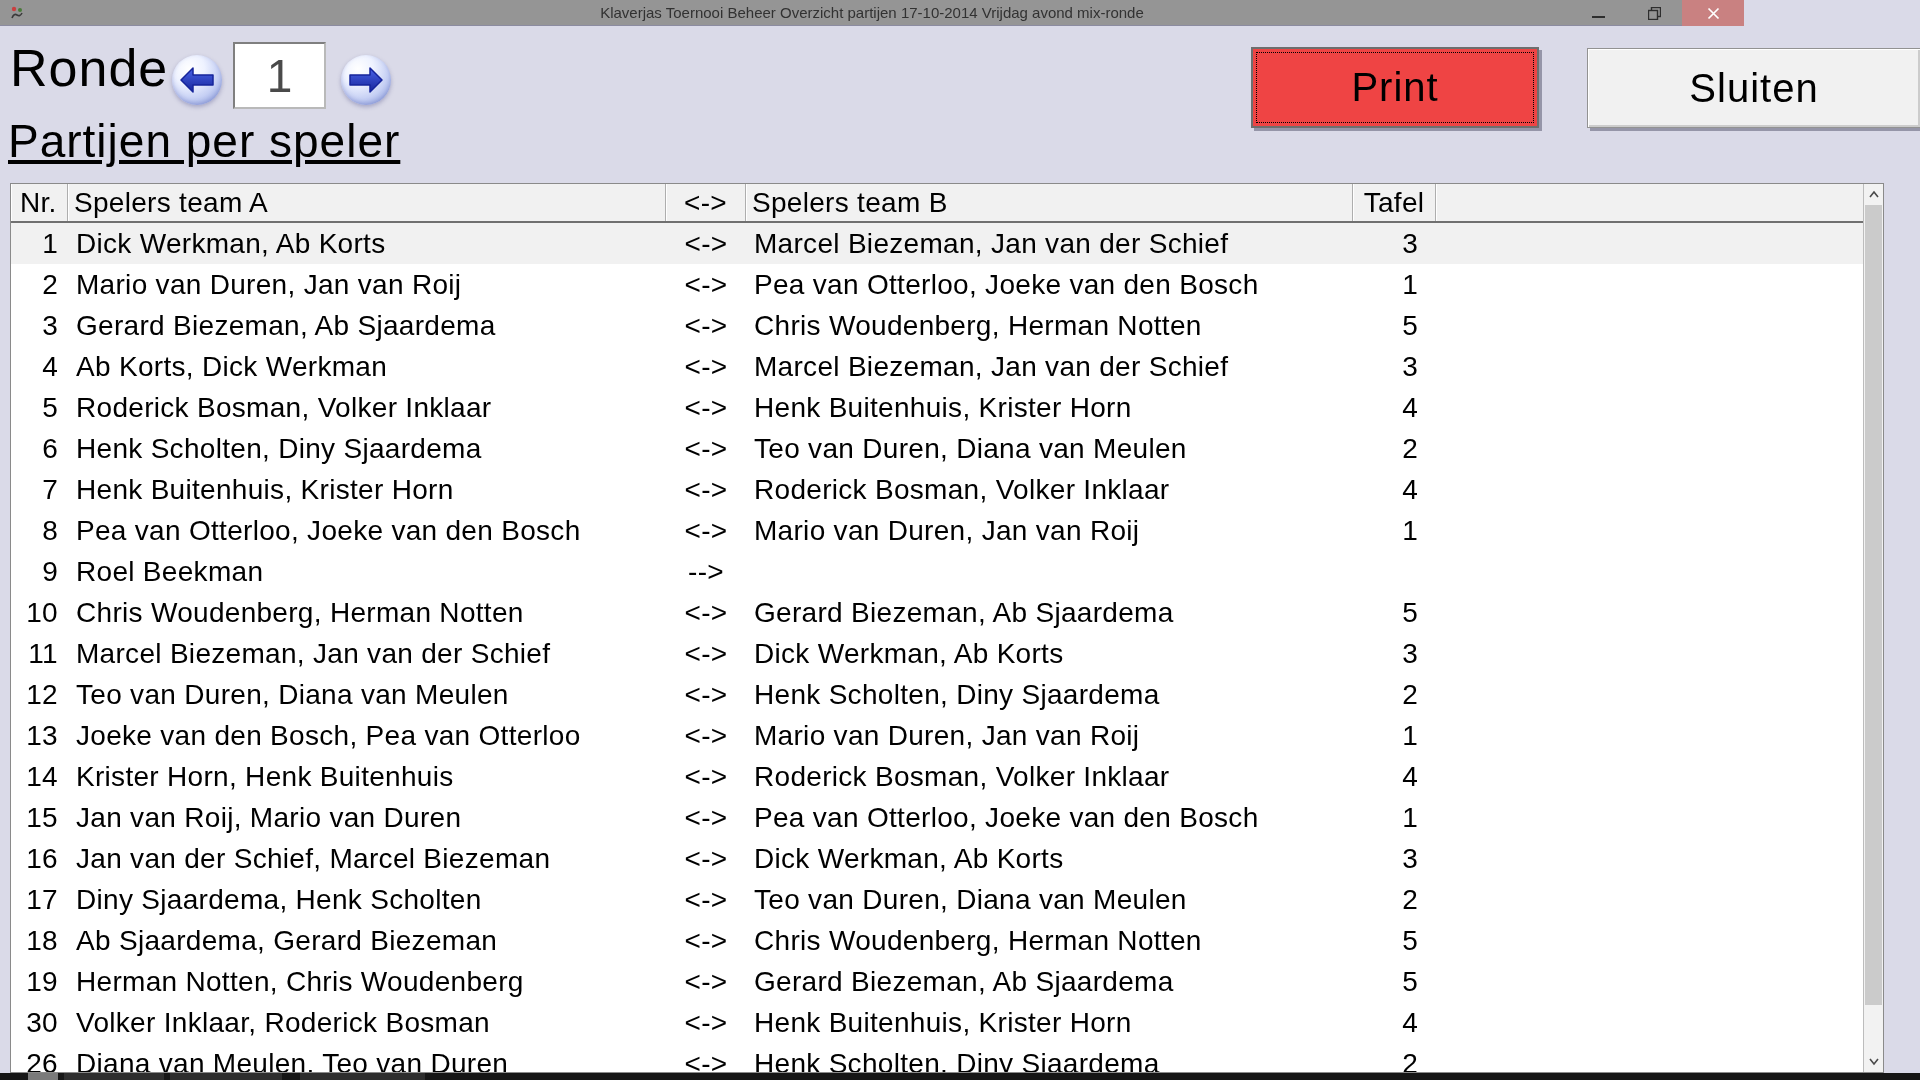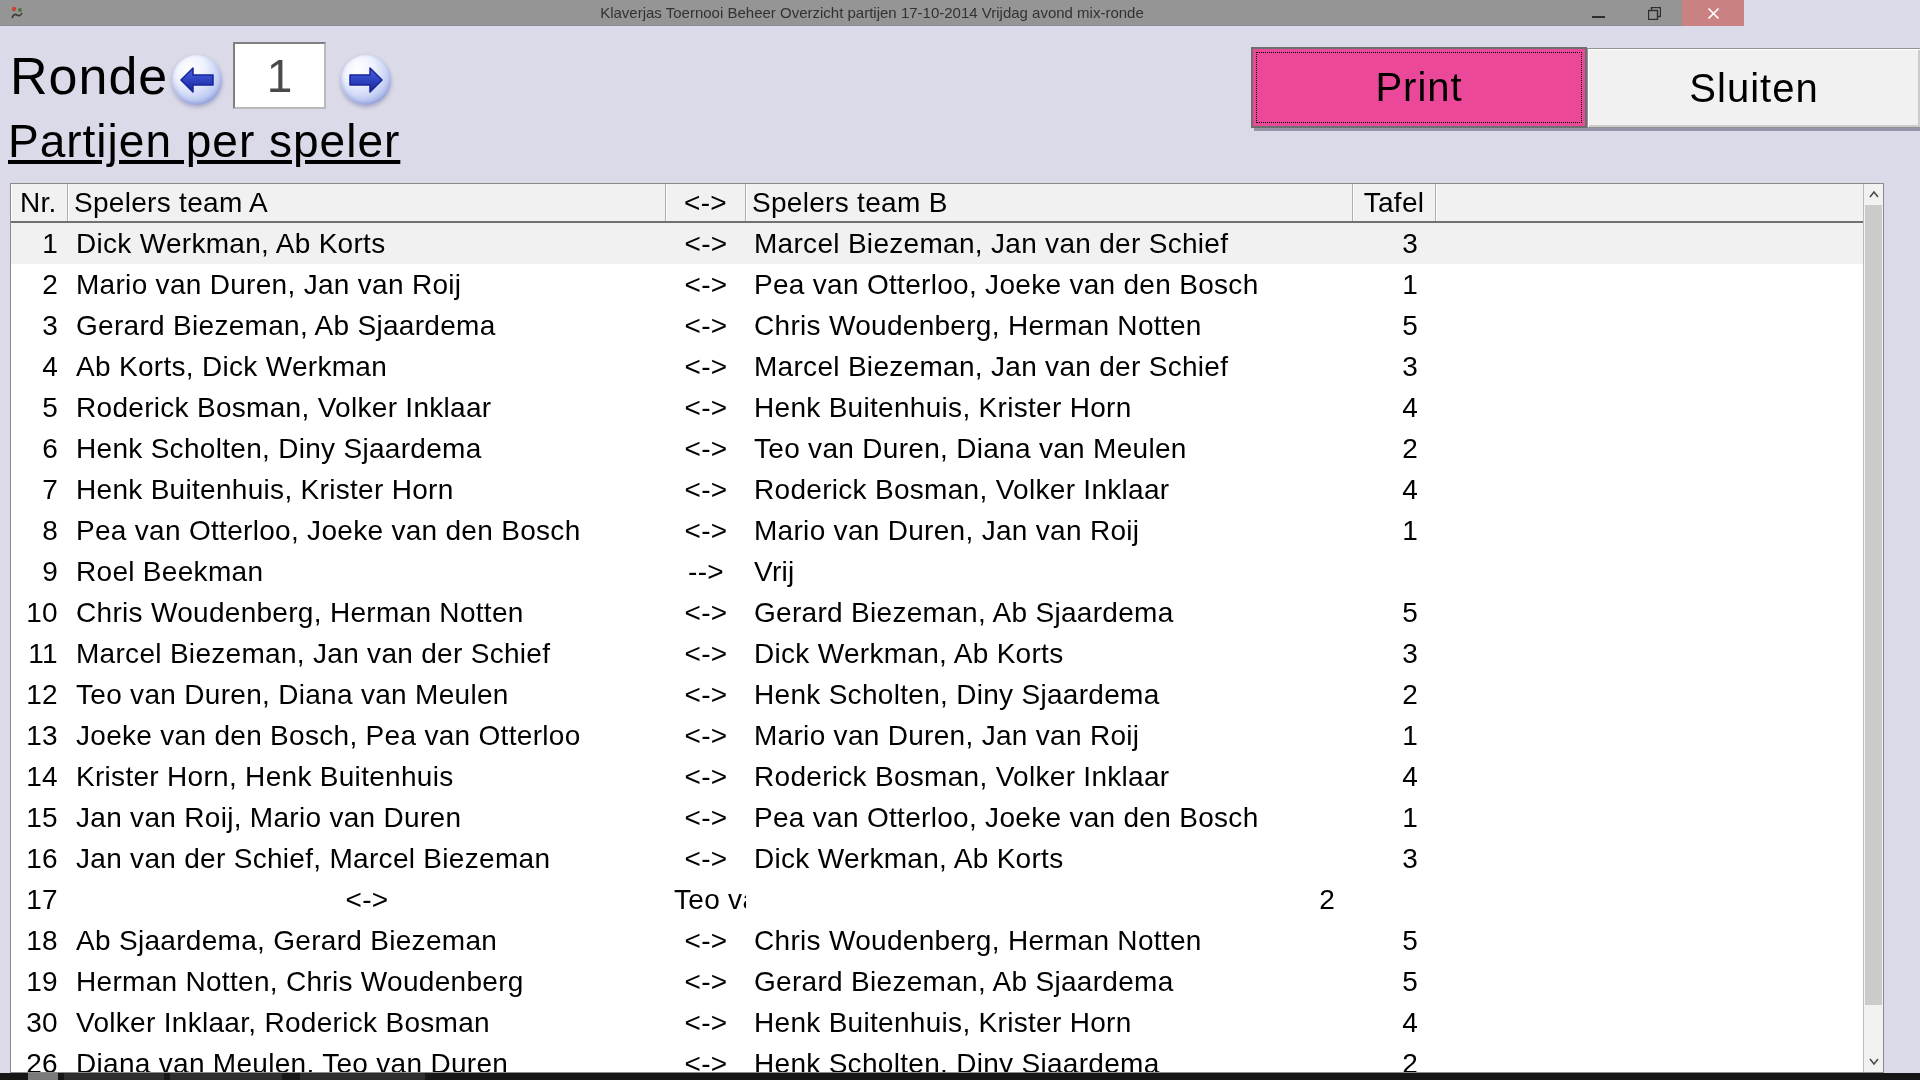--- a/index.html
+++ b/index.html
@@ -23,21 +23,21 @@
     position:absolute; left:0; right:0; top:0; height:26px;
     text-align:center; line-height:26px;
     font-size:15px; color:#323232;
   }
   .win-controls { position:absolute; right:0; top:0; height:26px; display:flex; }
   .win-btn { width:56px; height:26px; display:flex; align-items:center; justify-content:center; cursor:default; }
   .win-btn.close { width:62px; background:#c98181; }
   .min-glyph { width:13px; height:2px; background:#2e2e2e; margin-top:8px; }
 
   
-  .ronde-label { position:absolute; left:10px; top:46px; font-size:52px; letter-spacing:1px; }
+  .ronde-label { position:absolute; left:10px; top:38px; font-size:52px; letter-spacing:1px; }
   .nav-btn {
     position:absolute; top:55px; width:50px; height:50px; border-radius:50%;
     background:radial-gradient(circle at 34% 28%, #ffffff 0%, #eef2ff 32%, #c6d0f4 62%, #9aaae2 86%, #8191ce 100%);
     box-shadow:0 2px 4px rgba(70,70,130,0.35), inset 0 -2px 4px rgba(90,100,180,0.35);
     display:flex; align-items:center; justify-content:center;
   }
   .nav-btn.prev { left:172px; }
   .nav-btn.next { left:341px; }
   .round-input {
     position:absolute; left:233px; top:42px; width:93px; height:67px;
@@ -45,22 +45,22 @@
     border:2px solid #b9b9b9; border-top-color:#7f7f7f; border-left-color:#7f7f7f;
     font-family:inherit; font-size:46px; color:#4a4a4a; text-align:center;
   }
 
   
   .big-btn {
     position:absolute; display:flex; align-items:center; justify-content:center;
     font-size:40px; letter-spacing:1px; color:#000; cursor:default;
   }
   .print-btn {
-    left:1251px; top:47px; width:336px; height:81px;
-    background:#ec4899;
+    left:1251px; top:47px; width:288px; height:81px;
+    background:#ef4444;
     border:2px solid #6e6e6e;
     box-shadow:3px 3px 0 #9595a8;
   }
   .print-btn .focus-ring { position:absolute; inset:3px; border:1px dotted #000; }
   .sluiten-btn {
     left:1587px; top:48px; width:334px; height:80px;
     background:#f1f1f1;
     border:1px solid #929292;
     box-shadow:inset 1px 1px 0 #ffffff, inset -2px -2px 0 #cccccc, 3px 3px 0 #9595a8;
   }
@@ -250,21 +250,20 @@
     <div class="cell team-a">Pea van Otterloo, Joeke van den Bosch</div>
     <div class="cell vs">&lt;-&gt;</div>
     <div class="cell team-b">Mario van Duren, Jan van Roij</div>
     <div class="cell tafel">1</div>
     <div class="cell filler"></div>
   </div>
         <div class="row">
     <div class="cell nr">9</div>
     <div class="cell team-a">Roel Beekman</div>
     <div class="cell vs">--&gt;</div>
-    <div class="cell team-b">Vrij</div>
     <div class="cell tafel"></div>
     <div class="cell filler"></div>
   </div>
         <div class="row">
     <div class="cell nr">10</div>
     <div class="cell team-a">Chris Woudenberg, Herman Notten</div>
     <div class="cell vs">&lt;-&gt;</div>
     <div class="cell team-b">Gerard Biezeman, Ab Sjaardema</div>
     <div class="cell tafel">5</div>
     <div class="cell filler"></div>
@@ -312,20 +311,21 @@
         <div class="row">
     <div class="cell nr">16</div>
     <div class="cell team-a">Jan van der Schief, Marcel Biezeman</div>
     <div class="cell vs">&lt;-&gt;</div>
     <div class="cell team-b">Dick Werkman, Ab Korts</div>
     <div class="cell tafel">3</div>
     <div class="cell filler"></div>
   </div>
         <div class="row">
     <div class="cell nr">17</div>
+    <div class="cell team-a">Diny Sjaardema, Henk Scholten</div>
     <div class="cell vs">&lt;-&gt;</div>
     <div class="cell team-b">Teo van Duren, Diana van Meulen</div>
     <div class="cell tafel">2</div>
     <div class="cell filler"></div>
   </div>
         <div class="row">
     <div class="cell nr">18</div>
     <div class="cell team-a">Ab Sjaardema, Gerard Biezeman</div>
     <div class="cell vs">&lt;-&gt;</div>
     <div class="cell team-b">Chris Woudenberg, Herman Notten</div>

